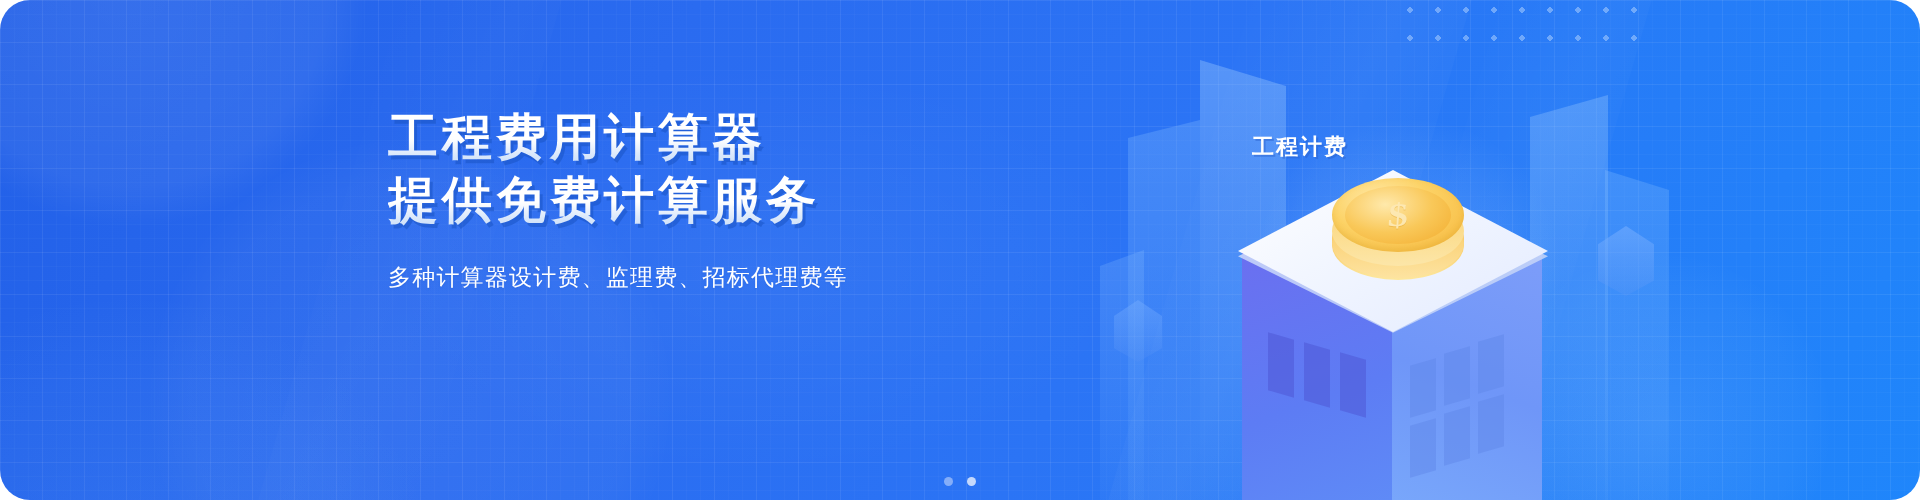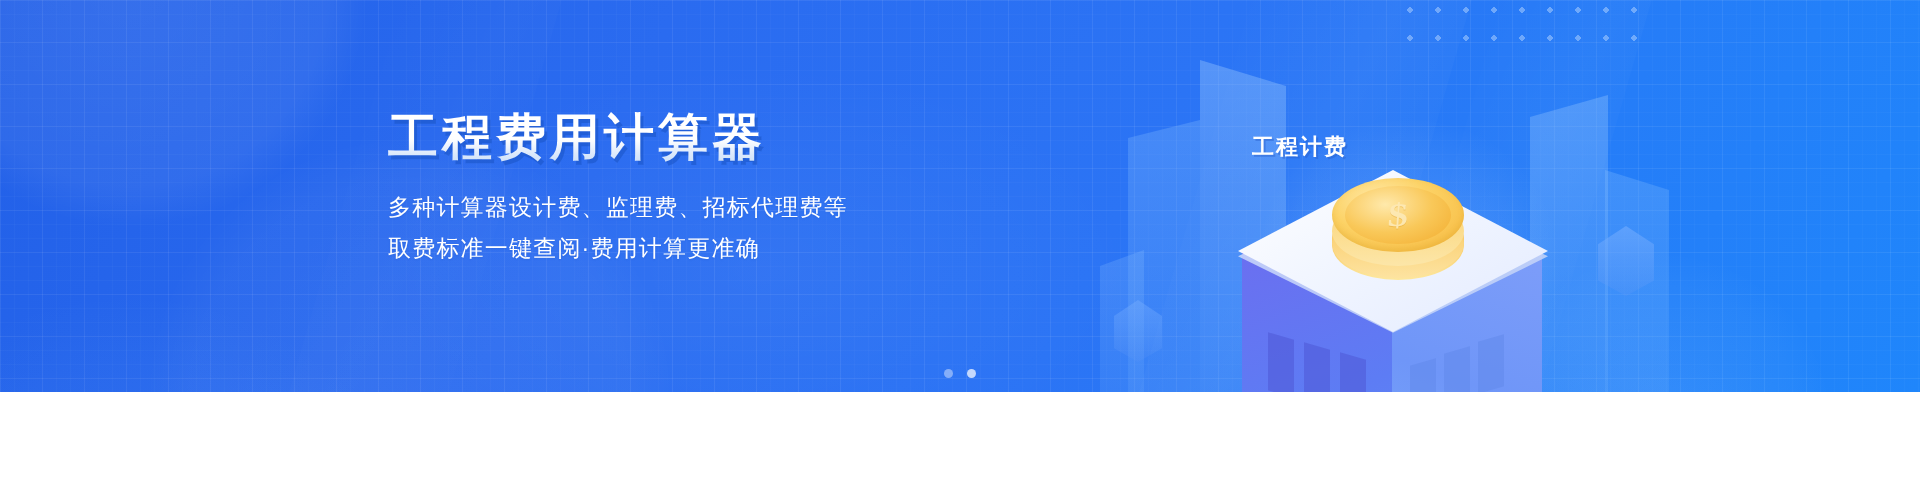--- a/index.html
+++ b/index.html
@@ -6,23 +6,24 @@
   * { box-sizing: border-box; margin: 0; padding: 0; }
   html, body {
     width: 1920px; height: 500px;
     overflow: hidden;
     font-family: "Liberation Sans", "DejaVu Sans", sans-serif;
   }
 
   
   #banner {
     position: relative;
-    width: 1920px; height: 392px;
+    width: 1920px; height: 500px;
     overflow: hidden;
     background: linear-gradient(118deg, #2260e8 0%, #2a6bf0 32%, #2b74f5 58%, #1f86fb 100%);
+    border-radius: 30px;
   }
 
   
   .grid-overlay {
     position: absolute; inset: 0;
     background-image:
       linear-gradient(rgba(255,255,255,0.048) 1px, transparent 1px),
       linear-gradient(90deg, rgba(255,255,255,0.048) 1px, transparent 1px);
     background-size: 42px 42px;
     pointer-events: none;
@@ -100,21 +101,21 @@
     color: #ffffff;
     background: linear-gradient(180deg, #ffffff 0%, #ffffff 52%, #dce9fb 78%, #c6dcf8 100%);
     -webkit-background-clip: text;
     background-clip: text;
     -webkit-text-fill-color: transparent;
     filter: drop-shadow(3px 4px 0 rgba(26,84,197,0.55));
     white-space: nowrap;
   }
   .headline.line2 { margin-top: 4px; }
 
-  .sub-block { margin-top: 20px; }
+  .sub-block { margin-top: 28px; font-family: Liberation Serif, serif; }
   .subline {
     font-size: 23px;
     line-height: 1.78;
     color: #ffffff;
     letter-spacing: 1.2px;
     font-weight: 400;
     white-space: nowrap;
     text-shadow: 0 1px 2px rgba(20,70,170,0.18);
   }
 
@@ -286,24 +287,24 @@
   <div class="glow glow-center-soft"></div>
 
   <div class="sweep sweep-c"></div>
   <div class="sweep sweep-a"></div>
   <div class="sweep sweep-b"></div>
 
   <div class="dot-matrix"></div>
 
   <div class="text-block">
     <div class="headline line1">工程费用计算器</div>
+    <div class="headline line2">提供免费计算服务</div>
 
     <div class="sub-block">
       <div class="subline">多种计算器设计费、监理费、招标代理费等</div>
-      <div class="subline">取费标准一键查阅·费用计算更准确</div>
     </div>
   </div>
 
   <div class="illus">
 
     <div class="bg-slab tw5"></div>
     <div class="bg-slab tw1"></div>
     <div class="bg-slab tw2"></div>
     <div class="bg-slab tw3"></div>
     <div class="bg-slab tw4"></div>

